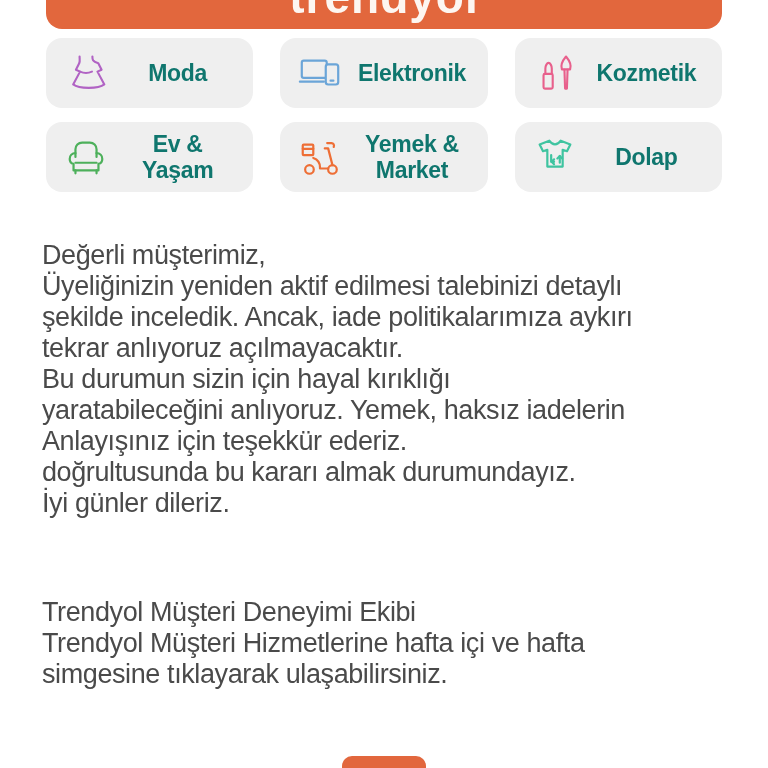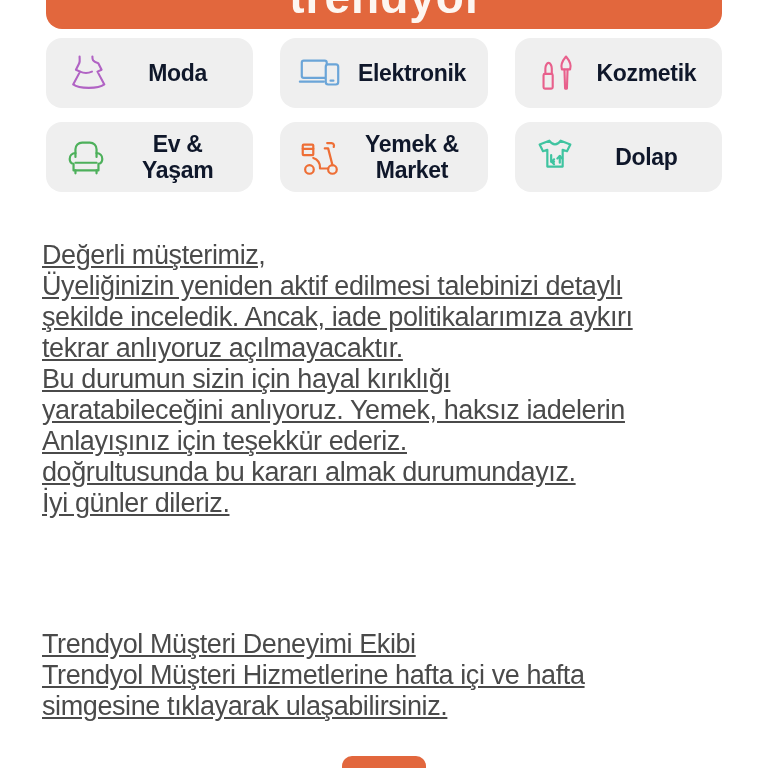--- a/index.html
+++ b/index.html
@@ -24,31 +24,30 @@
   }
   .chip{
     height:70px;background:#EFEFEF;border-radius:16px;
     display:flex;align-items:center;padding:0 8px 0 16px;box-sizing:border-box;
     cursor:pointer;
   }
   .chip-icon{width:48px;height:56px;flex:none;display:flex;align-items:center;justify-content:center;}
   .chip-icon svg{display:block;}
   .chip-label{
     flex:1;text-align:center;font-weight:700;font-size:23px;line-height:26px;
-    color:#0f172a;white-space:pre-line;letter-spacing:-0.3px;
+    color:#0f766e;white-space:pre-line;letter-spacing:-0.3px;
   }
   
   .message,.signature{
     position:absolute;left:42px;
     font-size:27px;line-height:31px;color:#4A4A4A;letter-spacing:-0.4px;
     white-space:nowrap;
-    text-decoration:underline;
   }
   .message{top:240px;}
-  .signature{top:597px;margin-top:32px;}
+  .signature{top:597px;}
   
   .footer-pill{
     position:absolute;bottom:0;left:50%;transform:translateX(-50%);
     width:84px;height:12px;background:#E2673D;border-radius:10px 10px 0 0;
   }
 </style>
 </head>
 <body>
 
 <div class="screen">

